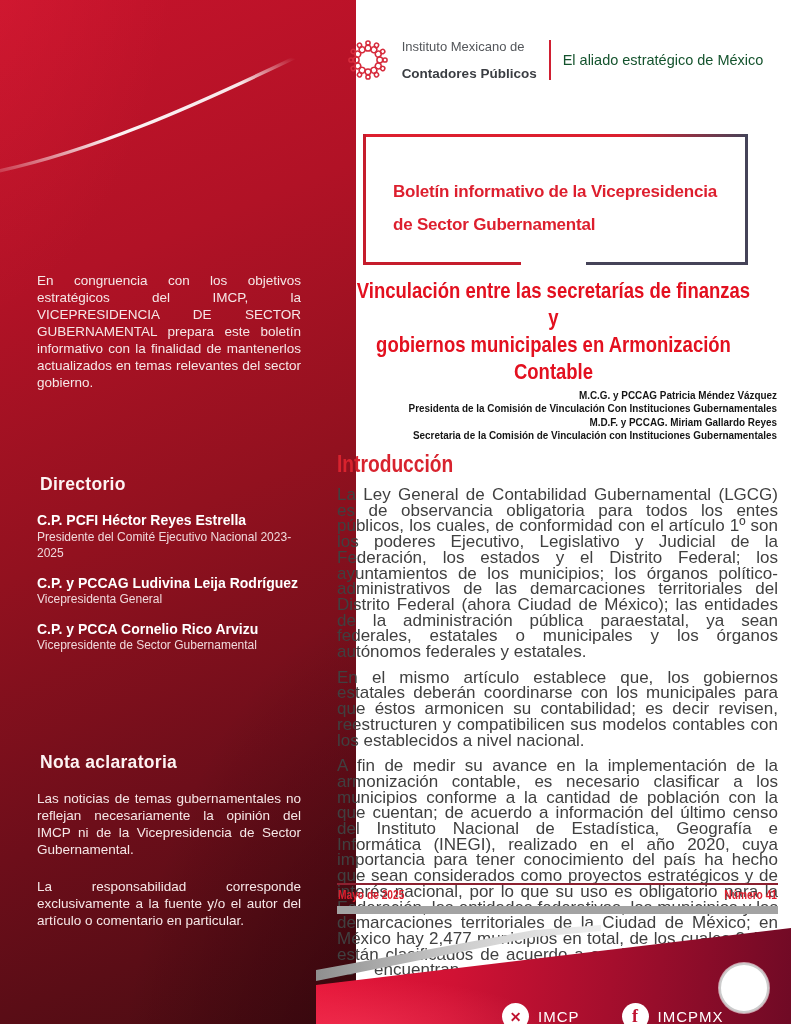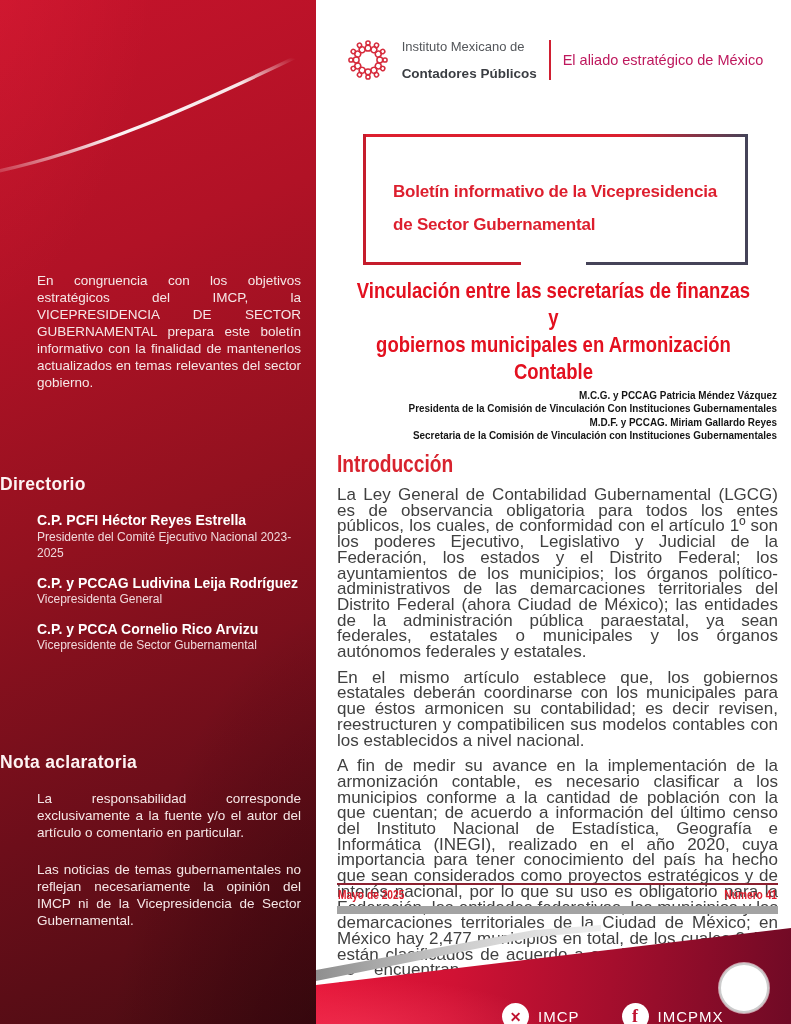--- a/index.html
+++ b/index.html
@@ -4,21 +4,21 @@
 <style>
   html,body{margin:0;padding:0;background:#ffffff;}
   .page{position:relative;width:791px;height:1024px;background:#ffffff;overflow:hidden;
         font-family:"Liberation Sans",sans-serif;}
 
   
   .sidebar{position:absolute;left:0;top:0;width:316px;height:1024px;
     background:
       radial-gradient(130% 95% at 112% 118%, rgba(25,0,6,0.6), rgba(25,0,6,0) 62%),
       radial-gradient(120% 80% at -15% -12%, rgba(255,45,70,0.28), rgba(255,45,70,0) 55%),
-      linear-gradient(158deg,#c5132b 0%,#b11226 26%,#92111f 50%,#6d0e1a 74%,#480c12 100%);}
+      linear-gradient(158deg,#c5132b 0%,#b11226 26%,#92111f 50%,#6d0e1a 74%,#480c12 100%); padding-left: 40px;}
   .sidebar svg.swoosh{position:absolute;left:0;top:0;}
   .side-intro{position:absolute;top:258px;left:37px;width:264px;color:#f6e7e7;
     font-size:13.5px;line-height:17px;text-align:justify;}
   .side-title{position:absolute;width:100%;color:#fdf3f3;
     font-size:17.5px;font-weight:600;letter-spacing:.3px;}
   .side-members{position:absolute;top:512px;left:37px;width:264px;}
   .member{margin-bottom:13px;}
   .member .name{color:#ffffff;font-weight:bold;font-size:14px;line-height:16.5px;}
   .member .role{color:#f0d9dc;font-size:12px;line-height:16.5px;}
   .side-nota{position:absolute;top:790px;left:37px;width:264px;color:#f6e7e7;
@@ -27,21 +27,21 @@
 
   
   .main{position:absolute;left:316px;top:0;width:475px;height:1024px;}
 
   .logo-row{position:absolute;top:36px;left:0;width:100%;display:flex;
     justify-content:center;align-items:center;}
   .logo-name{margin-left:10px;line-height:15px;}
   .logo-name .l1{font-size:13px;color:#53565a;}
   .logo-name .l2{font-size:13.5px;font-weight:bold;color:#3a3d42;margin-top:12px;}
   .logo-divider{width:2px;height:40px;background:#d01f32;margin:0 12px;}
-  .logo-tagline{font-size:14.5px;color:#be185d;}
+  .logo-tagline{font-size:14.5px;color:#14532d;}
 
   .title-box{position:absolute;top:134px;left:47px;width:385px;height:131px;box-sizing:border-box;}
   .title-box .b-top{position:absolute;top:0;left:0;width:100%;height:3px;
      background:linear-gradient(90deg,#dd1f2e 0%,#dd1f2e 68%,#454358 100%);}
   .title-box .b-left{position:absolute;top:0;left:0;width:3px;height:100%;background:#c51c2c;}
   .title-box .b-right{position:absolute;top:0;right:0;width:3px;height:100%;background:#454358;}
   .title-box .b-bot-l{position:absolute;bottom:0;left:0;width:41%;height:3px;background:#c51c2c;}
   .title-box .b-bot-r{position:absolute;bottom:0;right:0;width:42%;height:3px;background:#454358;}
   .title-text{position:absolute;top:41px;left:30px;width:330px;
      color:#dd1f2e;font-weight:bold;font-size:17px;line-height:33px;letter-spacing:-0.2px;}
@@ -122,22 +122,22 @@
       </div>
       <div class="member">
         <div class="name">C.P. y PCCA Cornelio Rico Arvizu</div>
         <div class="role">Vicepresidente de Sector Gubernamental</div>
       </div>
     </div>
 
     <div class="side-title" style="top:752px;">Nota aclaratoria</div>
 
     <div class="side-nota">
+      <p>Las noticias de temas gubernamentales no reflejan necesariamente la opinión del IMCP ni de la Vicepresidencia de Sector Gubernamental.</p>
       <p>La responsabilidad corresponde exclusivamente a la fuente y/o el autor del artículo o comentario en particular.</p>
-      <p>Las noticias de temas gubernamentales no reflejan necesariamente la opinión del IMCP ni de la Vicepresidencia de Sector Gubernamental.</p>
     </div>
   </aside>
 
   <main class="main">
 
     <div class="logo-row">
       <svg width="48" height="48" viewBox="0 0 48 48" fill="none" stroke="#d62b3c" stroke-width="1.5">
         <g transform="rotate(0 24 24)">
             <circle cx="24" cy="7" r="2.1"></circle>
             <circle cx="24" cy="12.2" r="2.9"></circle>

